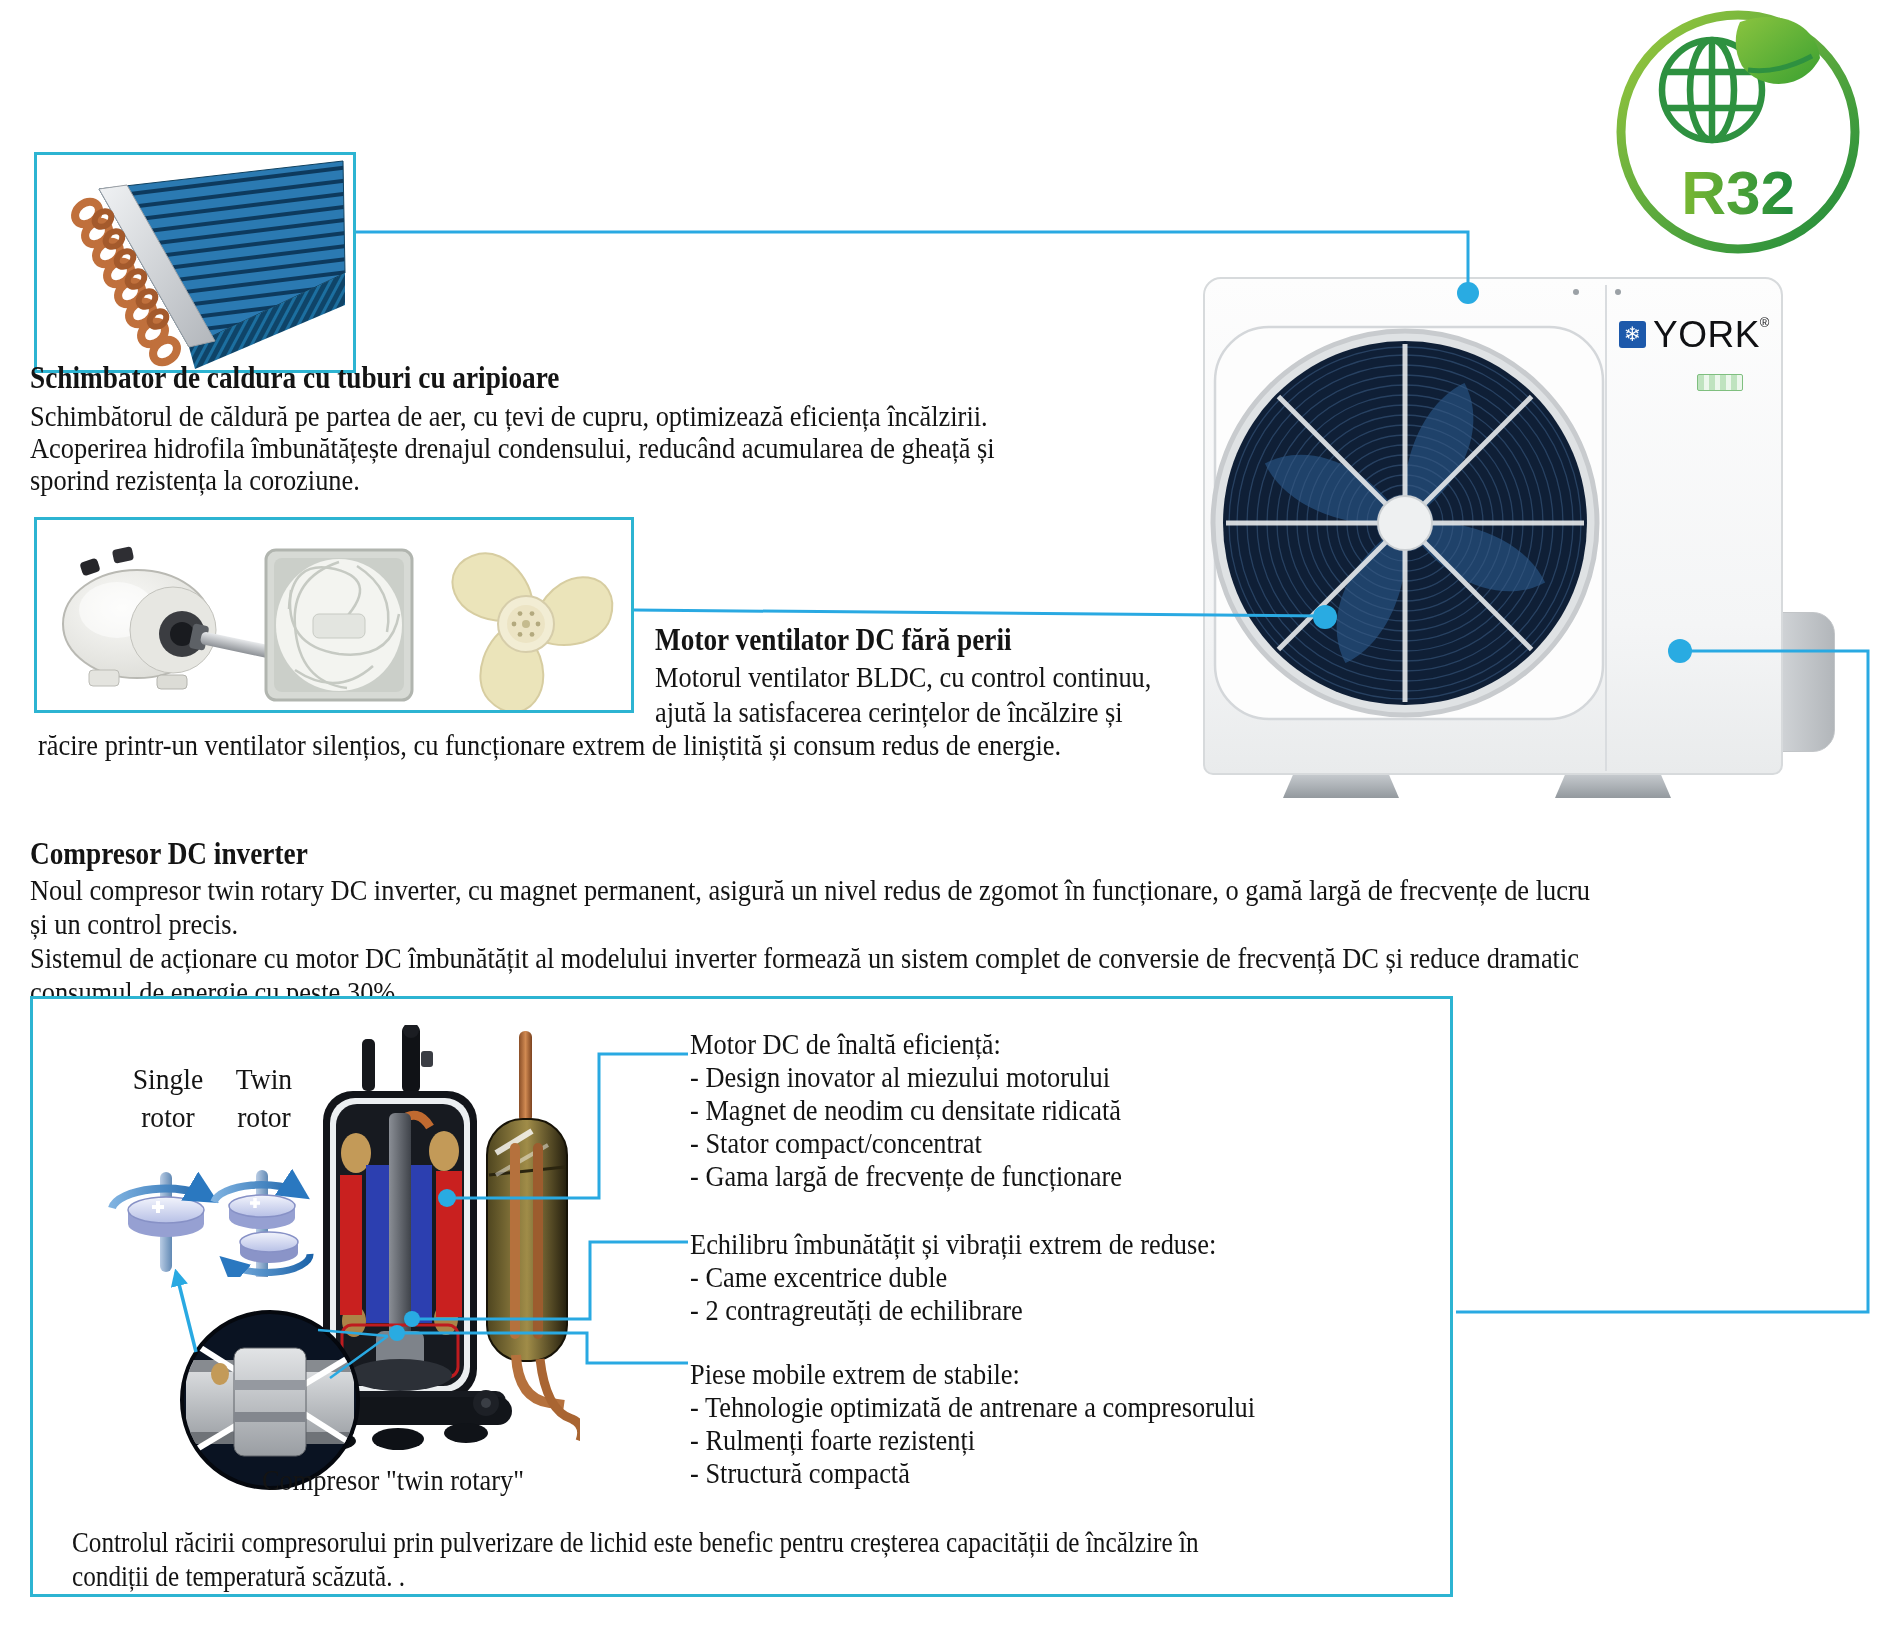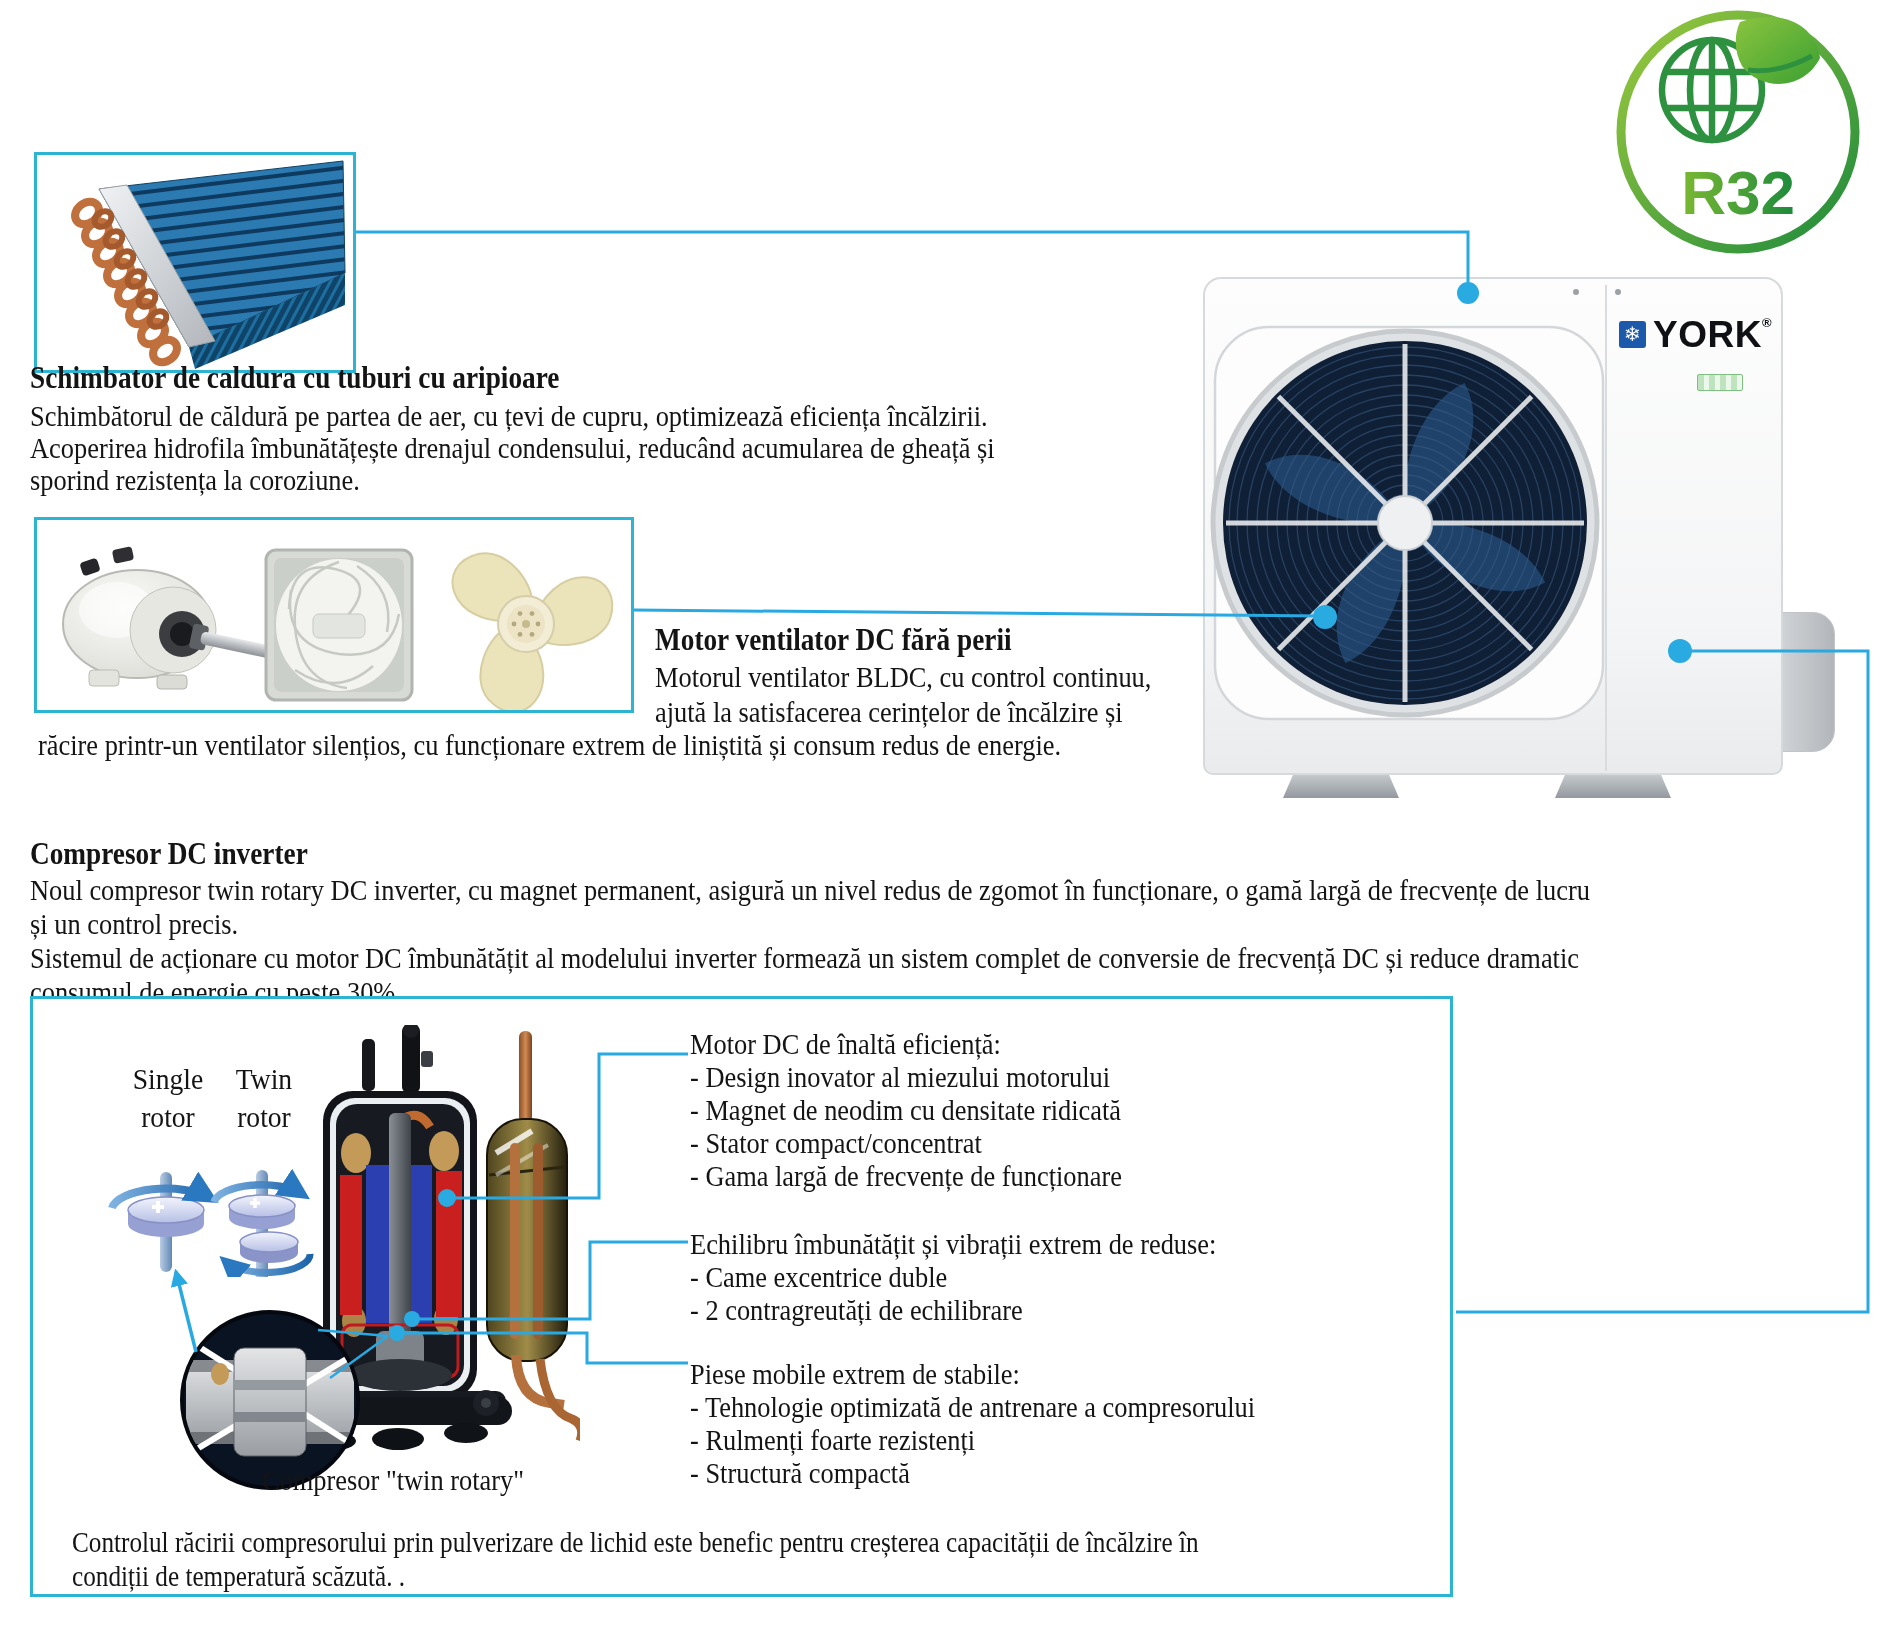--- a/index.html
+++ b/index.html
@@ -24,21 +24,21 @@
   .unit-foot{position:absolute;width:116px;height:27px;top:494px;
              background:linear-gradient(#cdd1d5,#93999e);
              clip-path:polygon(10% 0,90% 0,100% 100%,0 100%);}
   .unit-body{position:absolute;left:0;top:0;width:580px;height:498px;box-sizing:border-box;
              border:2px solid #d7dadc;border-radius:18px 18px 10px 10px;
              background:linear-gradient(180deg,#fdfdfd,#f4f5f6 70%,#e9ebec);}
   .unit-seam{position:absolute;left:402px;top:8px;width:2px;height:486px;background:#d9dcdf;}
   .york{position:absolute;left:416px;top:44px;display:flex;align-items:center;gap:7px;}
   .york-sq{width:27px;height:27px;background:#1d59ab;border-radius:3px;color:#fff;
            font-size:20px;line-height:27px;text-align:center;font-family:"DejaVu Sans",sans-serif;}
-  .york-tx{font-family:"Liberation Sans",sans-serif;font-weight:700;font-size:37px;
+  .york-tx{font-family:"Liberation Sans",sans-serif;font-weight:400;font-size:37px;
            letter-spacing:.5px;color:#101114;line-height:27px;}
   .york-reg{font-family:"Liberation Sans",sans-serif;font-size:13px;color:#101114;
             vertical-align:top;position:relative;top:-12px;}
   .eco-badge{position:absolute;left:494px;top:97px;width:44px;height:15px;border:1px solid #7fbf7f;
              border-radius:2px;background:repeating-linear-gradient(90deg,#bfe3bf 0 6px,#ecf7ec 6px 11px);}
   .screw{position:absolute;width:6px;height:6px;border-radius:50%;background:#9ba1a6;top:12px;}
 </style>
 </head>
 <body>
 

